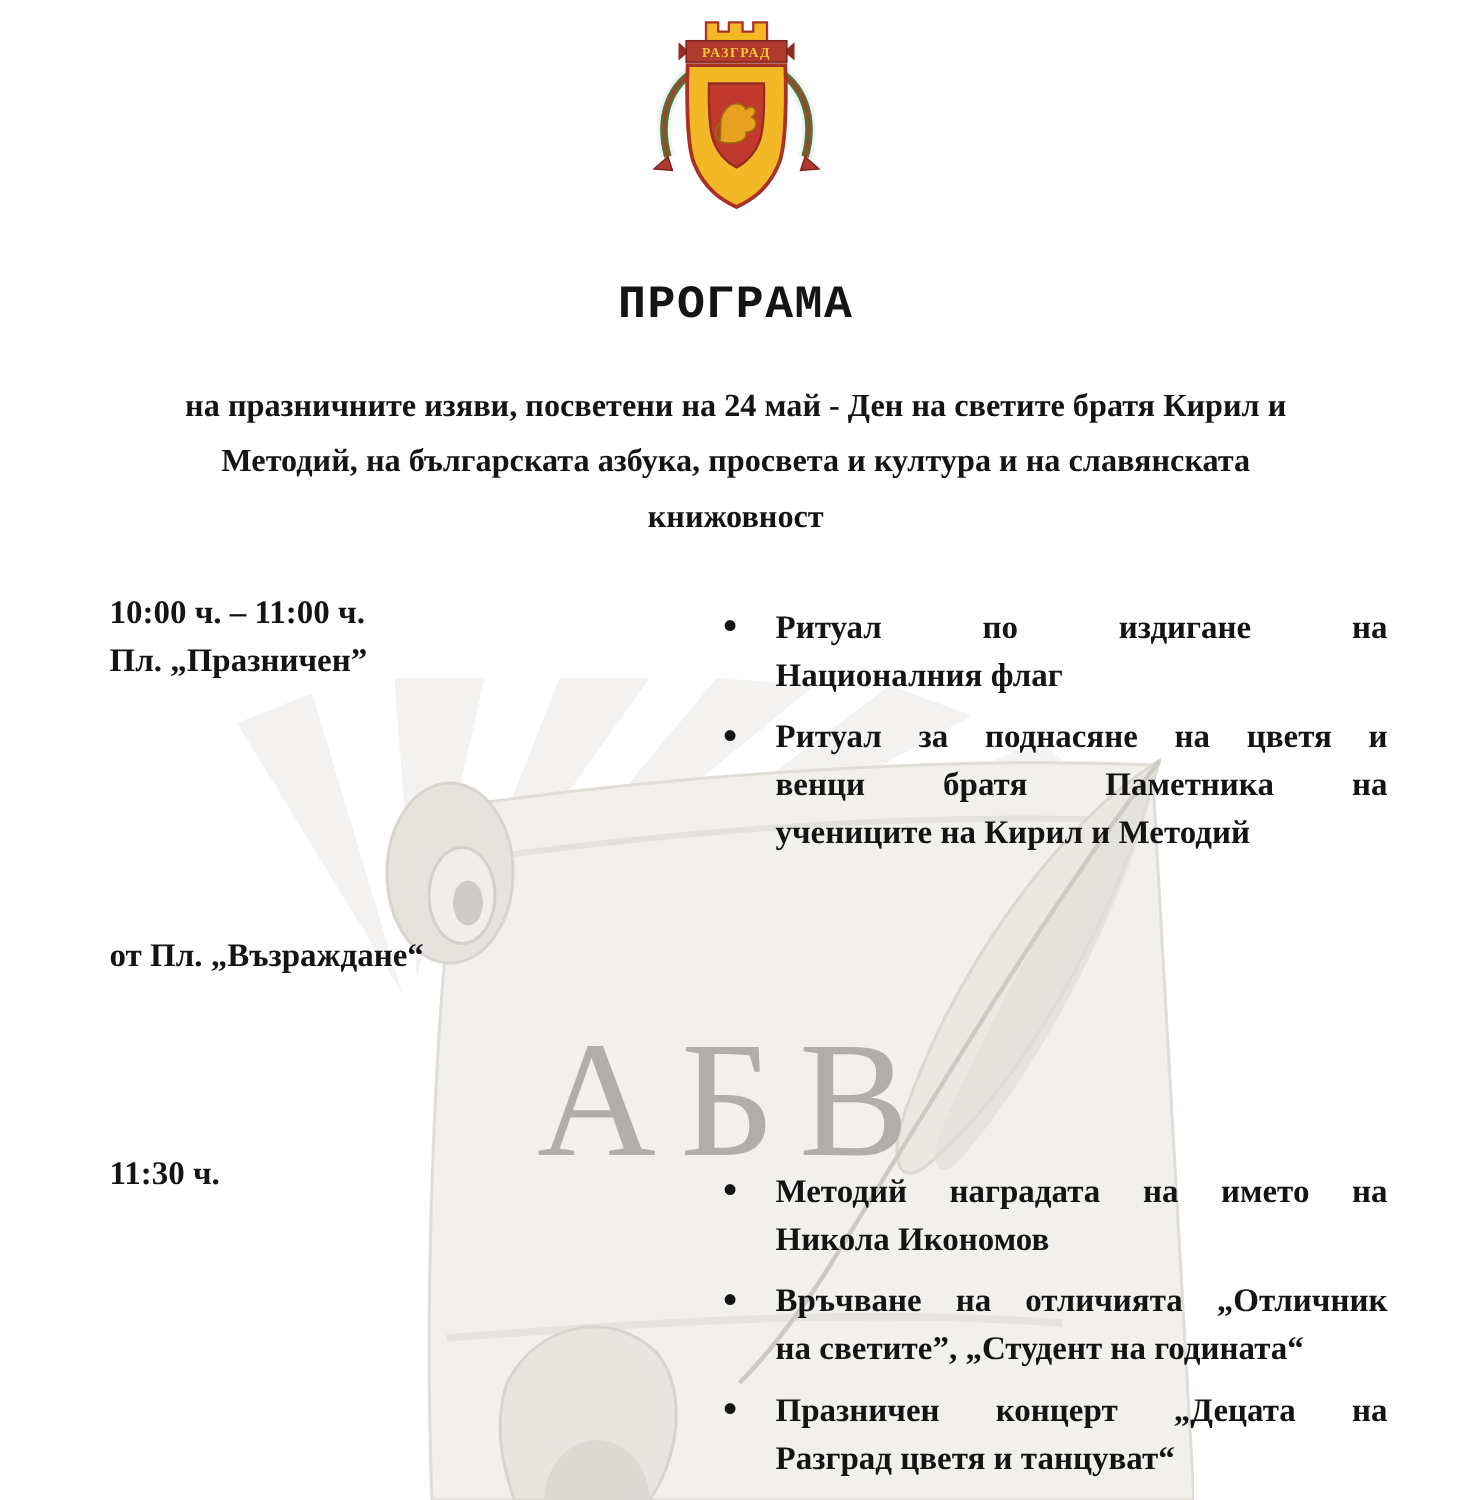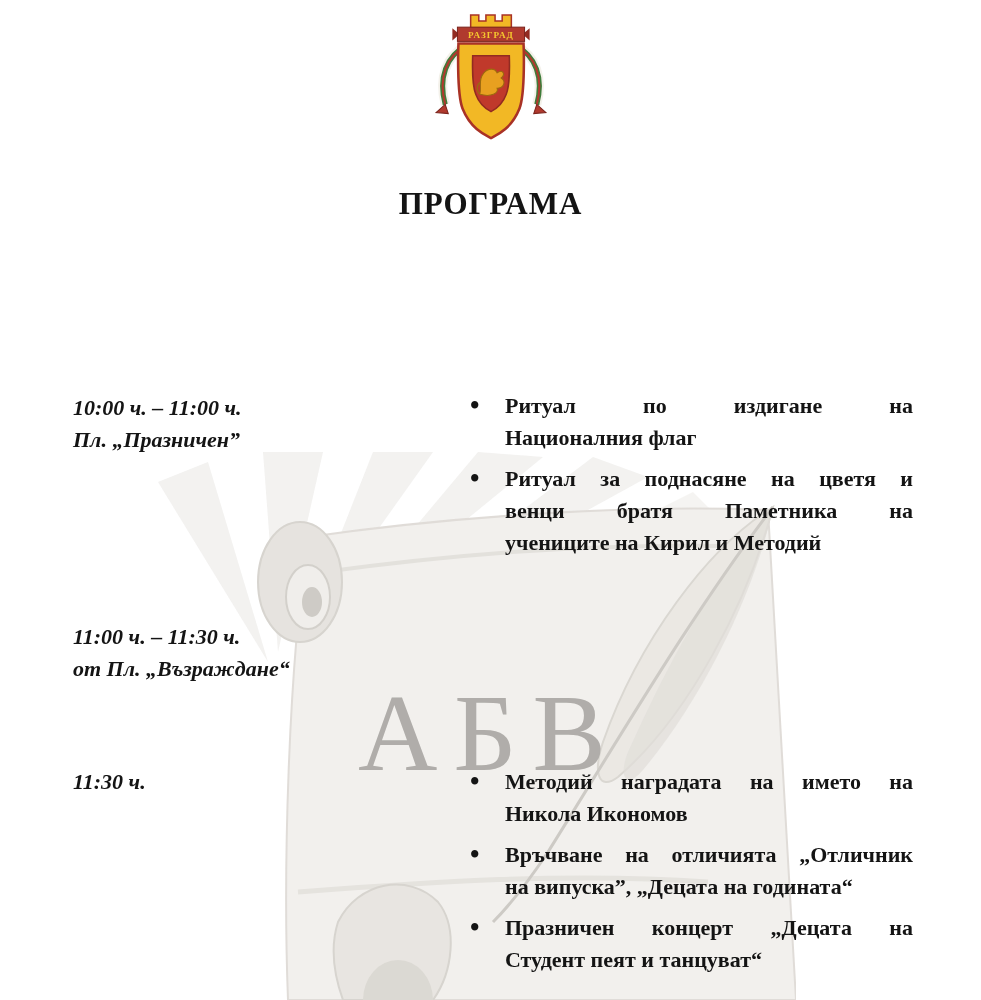--- a/index.html
+++ b/index.html
@@ -32,54 +32,54 @@
   }
   .doc-title {
     position: absolute;
     top: 186px; left: 0;
     width: 100%;
     text-align: center;
     font-size: 31px;
     font-weight: bold;
     letter-spacing: 1px;
     z-index: 2;
+    font-family: Liberation Mono, monospace;
   }
   .doc-subtitle {
     position: absolute;
     top: 252px; left: 50px;
     width: 881px;
     text-align: center;
     font-size: 21.5px;
     font-weight: bold;
     line-height: 37px;
     z-index: 2;
   }
 
   
   .time-block {
     position: absolute;
     left: 73px;
     width: 330px;
     font-size: 22px;
     font-weight: bold;
-    font-style: italic;
     line-height: 32px;
     z-index: 2;
   }
   .time-1 { top: 392px; }
   .time-2 { top: 621px; }
   .time-3 { top: 766px; }
 
   .events-block {
     position: absolute;
     left: 468px;
     width: 445px;
     z-index: 2;
     list-style: none;
-    margin: 0; padding: 0;
+    margin: 12px; padding: 0;
   }
   .events-1 { top: 390px; }
   .events-2 { top: 644px; }
   .events-3 { top: 766px; }
 
   .event-item {
     position: relative;
     padding-left: 37px;
     margin-bottom: 9px;
     font-size: 22px;
@@ -153,53 +153,57 @@
     </g>
     <path d="M26,30 L90,30 C90,30 92,78 86,94 C78,114 64,120 58,123 C52,120 38,114 30,94 C24,78 26,30 26,30 Z" fill="#F2B825" stroke="#A93226" stroke-width="2.5"></path>
     <path d="M40,42 L76,42 C76,42 77,70 73,80 C69,91 62,95 58,97 C54,95 47,91 43,80 C39,70 40,42 40,42 Z" fill="#C0392B" stroke="#922B21" stroke-width="1.5"></path>
     <g>
       <path d="M47,80 C49,72 45,66 51,59 C55,54 62,54 64,59 C69,55 73,60 68,64 C73,67 71,74 64,74 C66,79 58,83 47,80 Z" fill="#E8A020" stroke="#9C6A0F" stroke-width="1"></path>
       <path d="M47,80 C43,76 44,70 48,68" fill="none" stroke="#9C6A0F" stroke-width="1.2"></path>
     </g>
   </svg>
 
   <div class="doc-title">ПРОГРАМА</div>
+  <div class="doc-subtitle">
+    <div>на празничните изяви, посветени на 24 май - Ден на светите братя Кирил и</div>
+    <div>Методий, на българската азбука, просвета и култура и на славянската</div>
+    <div>книжовност</div>
+  </div>
 
   <div class="time-block time-1">
     <div>10:00 ч. – 11:00 ч.</div>
     <div>Пл. „Празничен”</div>
   </div>
   <ul class="events-block events-1">
     <li class="event-item">
       <div class="ev-line">Ритуал по издигане на</div>
       <div class="ev-line">Националния флаг</div>
     </li>
     <li class="event-item">
       <div class="ev-line">Ритуал за поднасяне на цветя и</div>
       <div class="ev-line">венци братя Паметника на</div>
       <div class="ev-line">учениците на Кирил и Методий</div>
     </li>
   </ul>
 
   <div class="time-block time-2">
-    <div>11:00 ч. – 11:30 ч.</div>
     <div>от Пл. „Възраждане“</div>
   </div>
 
   <div class="time-block time-3">
     <div>11:30 ч.</div>
   </div>
   <ul class="events-block events-3">
     <li class="event-item">
       <div class="ev-line">Методий наградата на името на</div>
       <div class="ev-line">Никола Икономов</div>
     </li>
     <li class="event-item">
       <div class="ev-line">Връчване на отличията „Отличник</div>
-      <div class="ev-line">на випуска”, „Децата на годината“</div>
+      <div class="ev-line">на светите”, „Студент на годината“</div>
     </li>
     <li class="event-item">
       <div class="ev-line">Празничен концерт „Децата на</div>
-      <div class="ev-line">Студент пеят и танцуват“</div>
+      <div class="ev-line">Разград цветя и танцуват“</div>
     </li>
   </ul>
 
 </div>
 
 </body></html>

